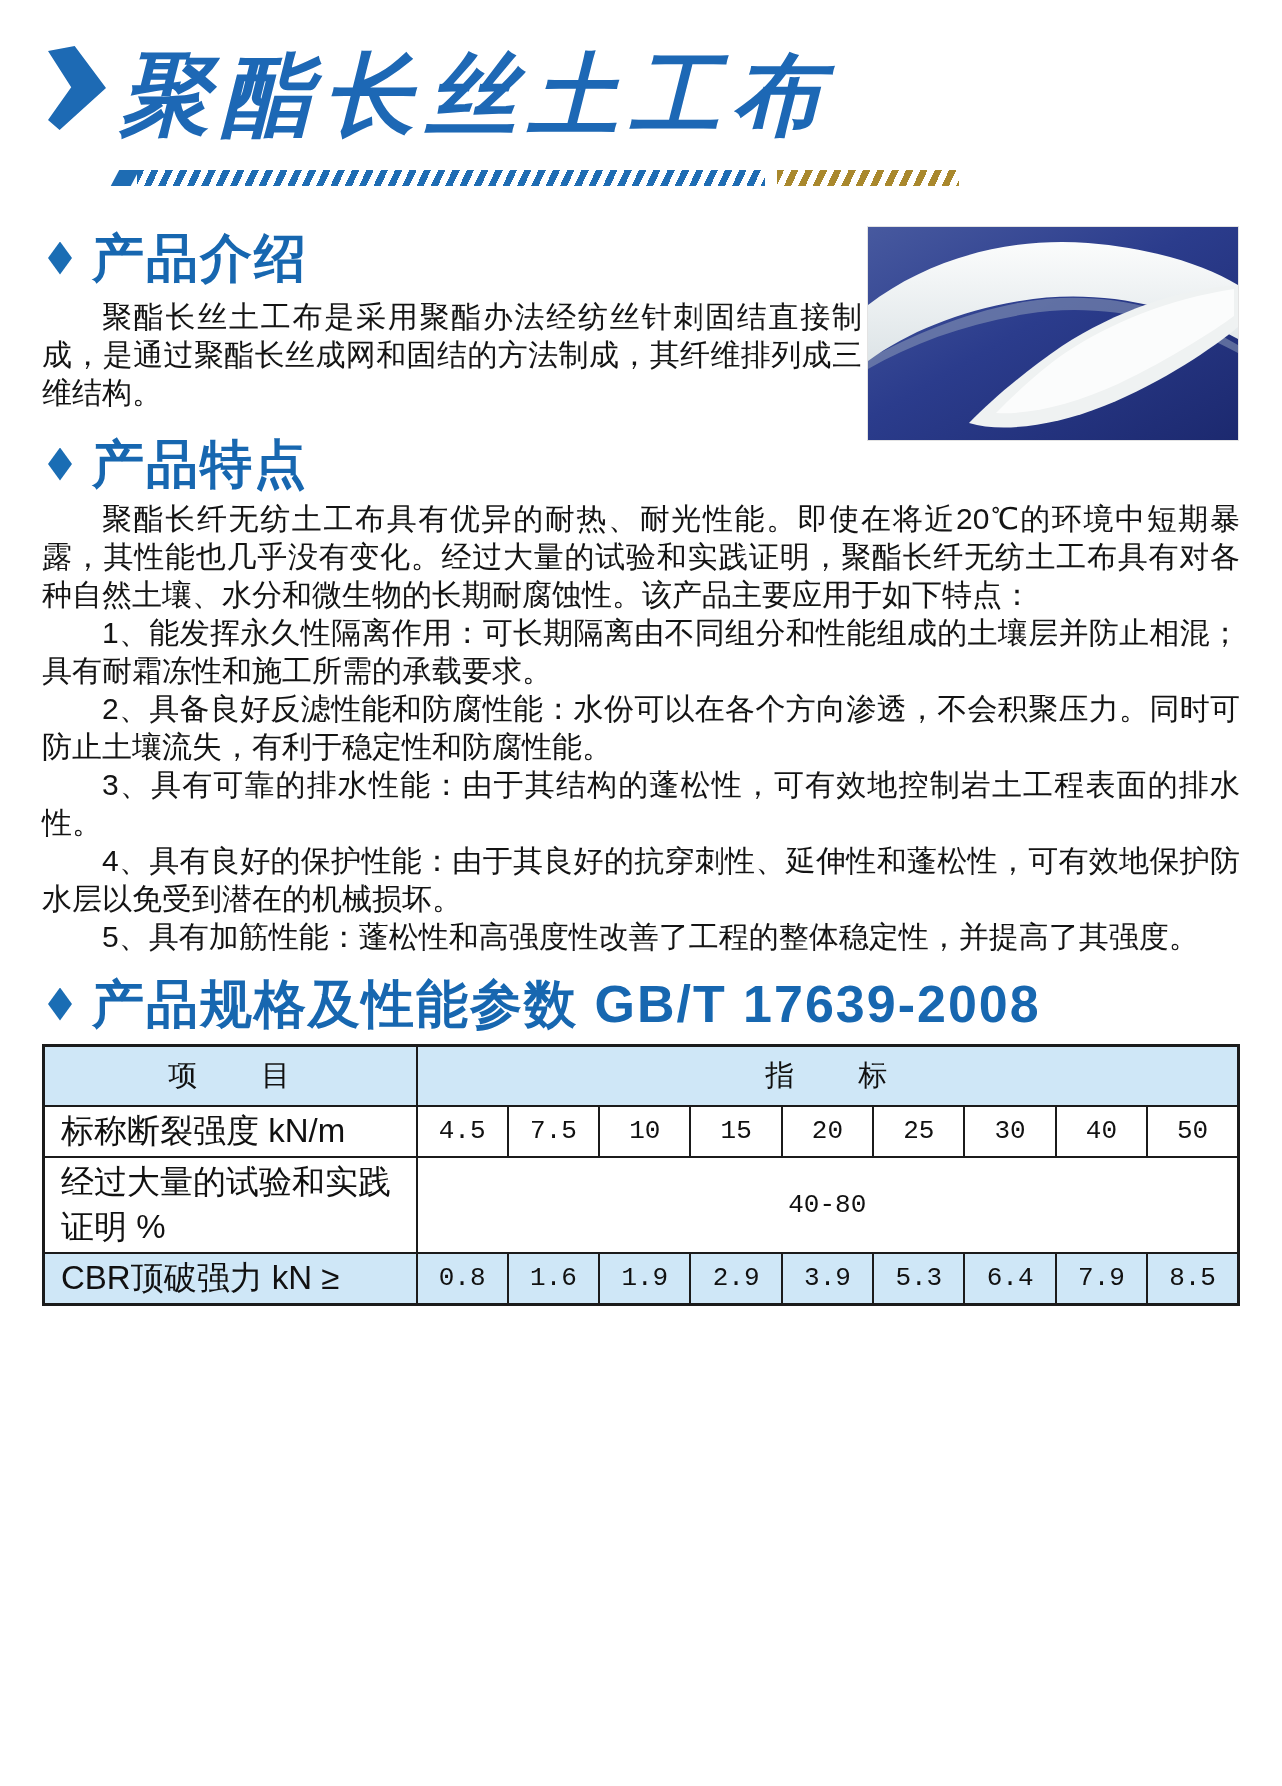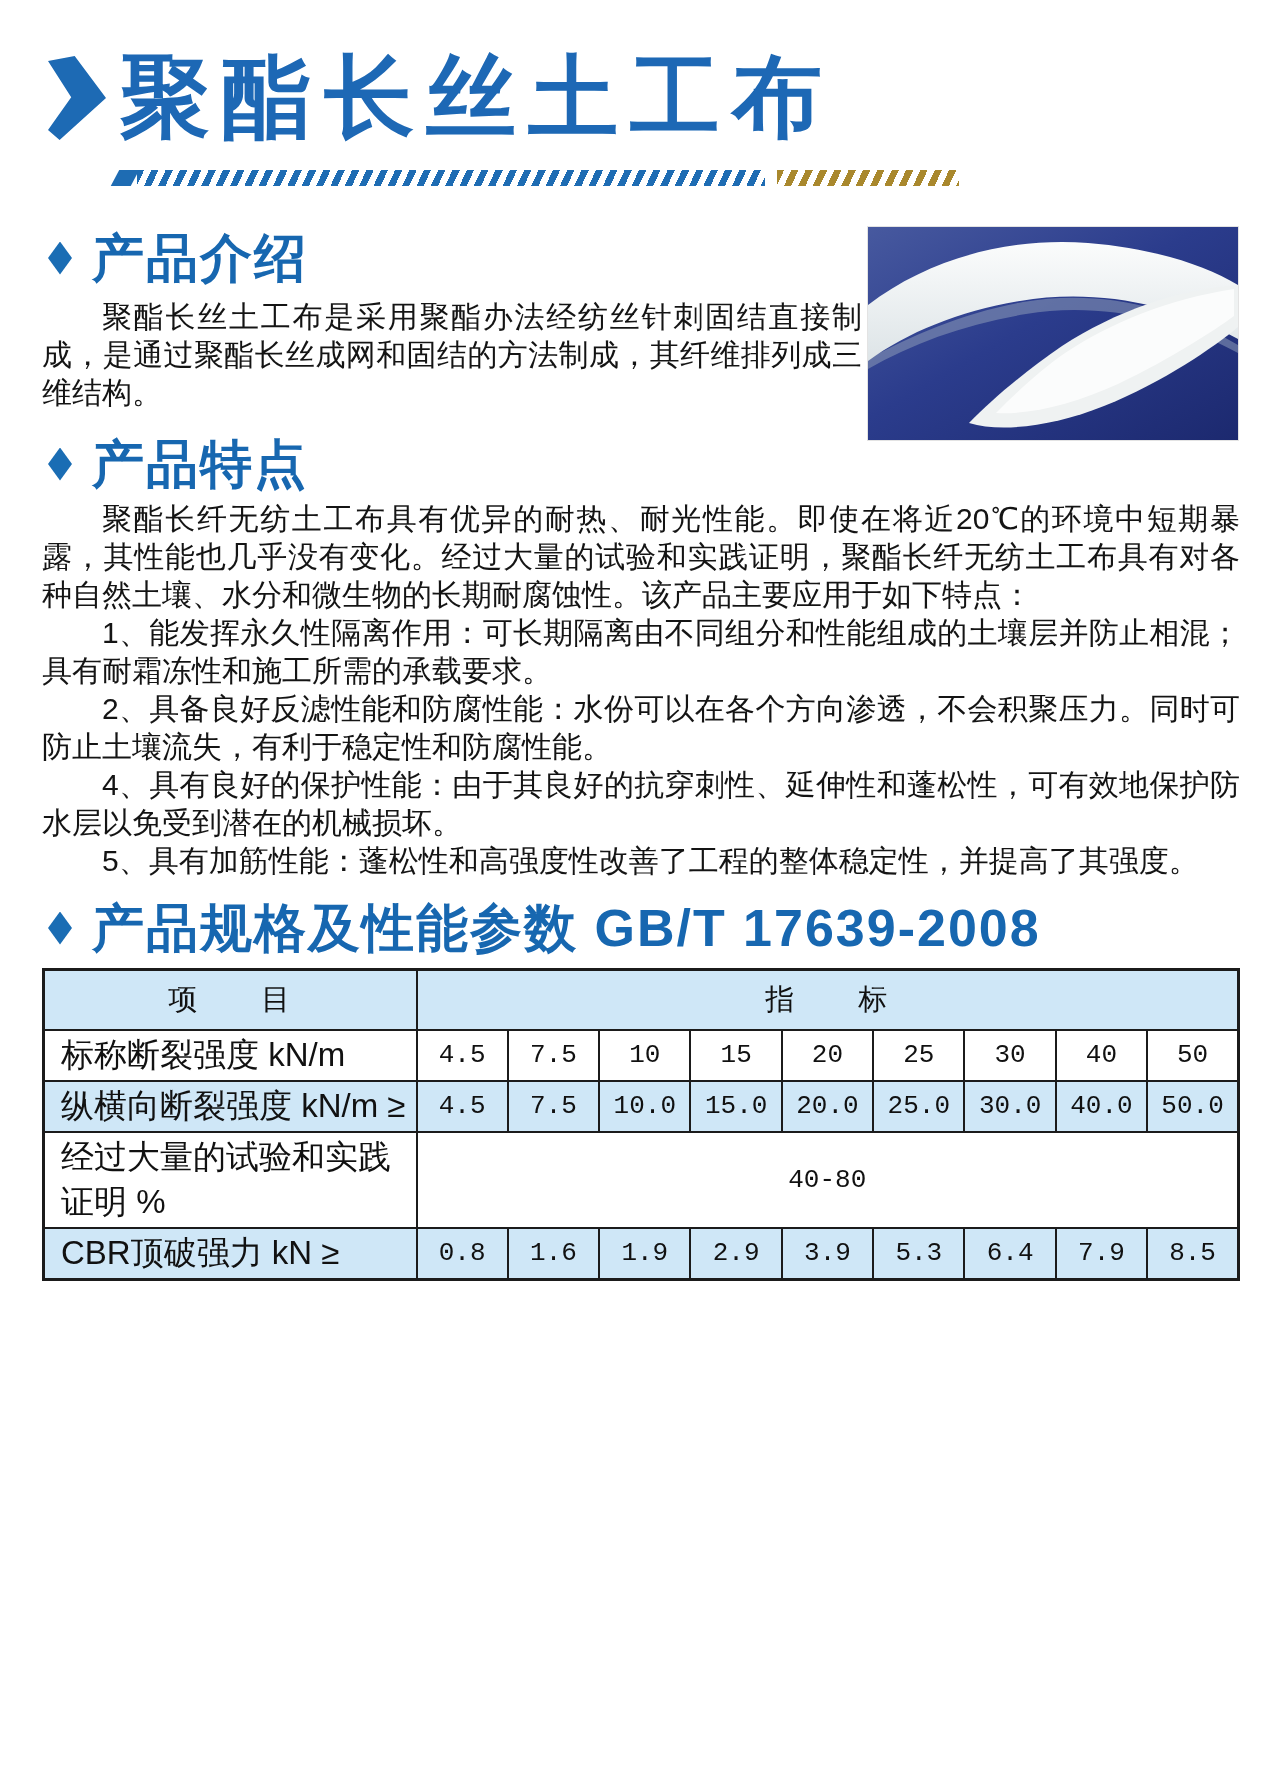--- a/index.html
+++ b/index.html
@@ -7,21 +7,21 @@
   body {
     width:1282px; min-height:1786px;
     font-family:"Liberation Sans", sans-serif;
     color:#1a1a1a;
     position:relative;
   }
   .page { width:1282px; min-height:1786px; background:#fff; position:relative; overflow:hidden; }
   .content { padding:0 42px; }
 
   
-  .title-row { display:flex; align-items:center; margin:46px 0 0 6px; height:104px; }
+  .title-row { display:flex; margin:46px 0 0 6px; height:104px;font-style:italic; }
   .title-arrow {
     width:58px; height:84px; background:#1d6ab4; margin-right:14px; flex:0 0 auto;
     clip-path:polygon(0% 6%, 46% 0%, 100% 50%, 20% 100%, 0% 88%, 40% 49%);
   }
   .main-title {
     font-family:"Liberation Serif", serif;
     font-weight:bold; font-size:90px; line-height:100px;
     color:#1d68b5; letter-spacing:12px; white-space:nowrap;
   }
 
@@ -115,20 +115,21 @@
 
     <div class="sec-features features">
       <div class="section-heading">
         <span class="diamond"></span>
         <span class="txt">产品特点</span>
       </div>
       <div class="features-paras">
         <p class="body-text">聚酯长纤无纺土工布具有优异的耐热、耐光性能。即使在将近20℃的环境中短期暴露，其性能也几乎没有变化。经过大量的试验和实践证明，聚酯长纤无纺土工布具有对各种自然土壤、水分和微生物的长期耐腐蚀性。该产品主要应用于如下特点：</p>
         <p class="body-text">1、能发挥永久性隔离作用：可长期隔离由不同组分和性能组成的土壤层并防止相混；具有耐霜冻性和施工所需的承载要求。</p>
         <p class="body-text">2、具备良好反滤性能和防腐性能：水份可以在各个方向渗透，不会积聚压力。同时可防止土壤流失，有利于稳定性和防腐性能。</p>
+        <p class="body-text">3、具有可靠的排水性能：由于其结构的蓬松性，可有效地控制岩土工程表面的排水性。</p>
         <p class="body-text">4、具有良好的保护性能：由于其良好的抗穿刺性、延伸性和蓬松性，可有效地保护防水层以免受到潜在的机械损坏。</p>
         <p class="body-text">5、具有加筋性能：蓬松性和高强度性改善了工程的整体稳定性，并提高了其强度。</p>
       </div>
     </div>
 
 
     <div class="sec-specs">
       <div class="section-heading">
         <span class="diamond"></span>
         <span class="txt">产品规格及性能参数 GB/T 17639-2008</span>
@@ -151,32 +152,20 @@
               <td class="num">4.5</td>
               <td class="num">7.5</td>
               <td class="num">10</td>
               <td class="num">15</td>
               <td class="num">20</td>
               <td class="num">25</td>
               <td class="num">30</td>
               <td class="num">40</td>
               <td class="num">50</td>
             </tr>
-            <tr class="shade">
-              <td class="label">纵横向断裂强度 kN/m ≥</td>
-              <td class="num">4.5</td>
-              <td class="num">7.5</td>
-              <td class="num">10.0</td>
-              <td class="num">15.0</td>
-              <td class="num">20.0</td>
-              <td class="num">25.0</td>
-              <td class="num">30.0</td>
-              <td class="num">40.0</td>
-              <td class="num">50.0</td>
-            </tr>
             <tr class="plain">
               <td class="label">经过大量的试验和实践证明 %</td>
               <td class="spanval" colspan="9">40-80</td>
             </tr>
             <tr class="shade">
               <td class="label">CBR顶破强力 kN ≥</td>
               <td class="num">0.8</td>
               <td class="num">1.6</td>
               <td class="num">1.9</td>
               <td class="num">2.9</td>

